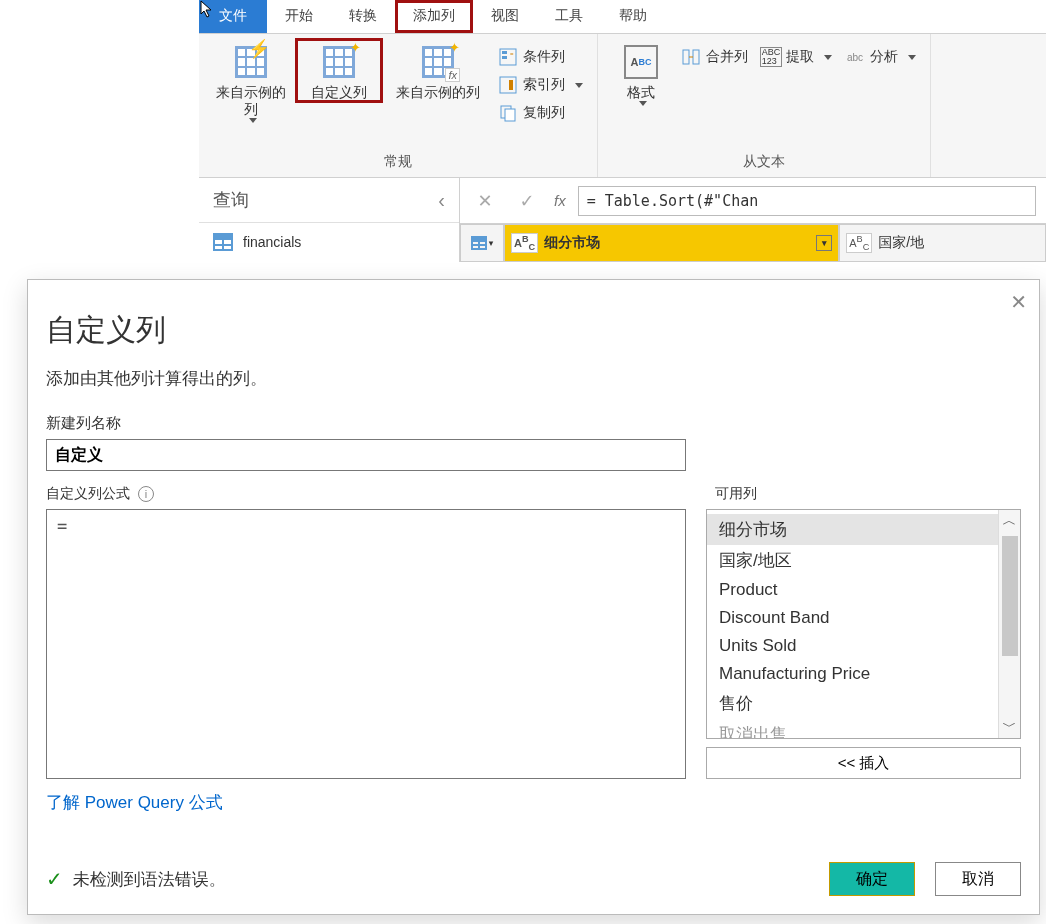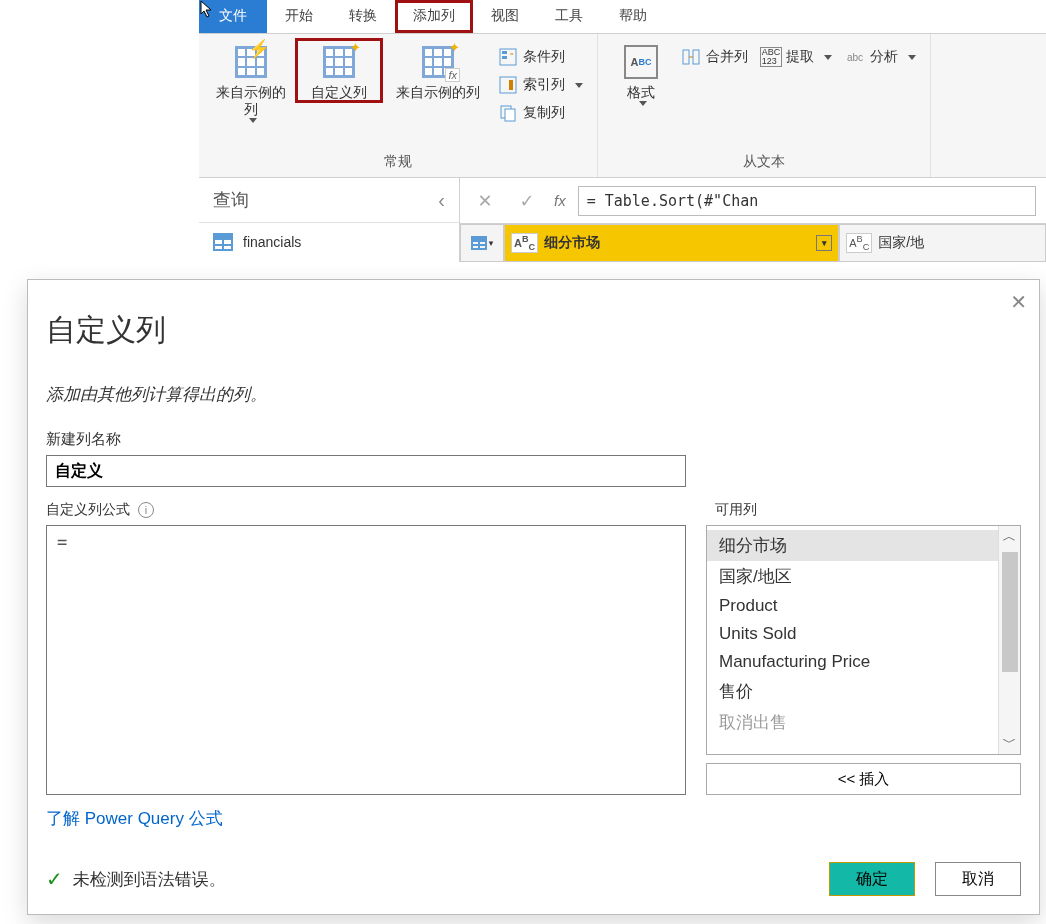--- a/index.html
+++ b/index.html
@@ -51,21 +51,21 @@
 .ph-first { width: 44px; border: 1px solid #ccc; display: flex; align-items: center; justify-content: center; background: #f4f4f4; }
 .ph-col { flex: 1; border: 1px solid #ccc; display: flex; align-items: center; padding: 0 6px; gap: 6px; font-size: 14px; }
 .ph-col.sel { background: #f6c700; font-weight: 600; }
 .abc { font-size: 11px; color: #555; border: 1px solid #ccc; padding: 0 2px; background: #fff; }
 .ddsq { width: 16px; height: 16px; border: 1px solid #777; display: flex; align-items: center; justify-content: center; margin-left: auto; }
 
 
 .dialog { position: absolute; left: 27px; top: 279px; width: 1013px; height: 636px; background: #fff; border: 1px solid #bbb; box-shadow: 0 8px 24px rgba(0,0,0,0.15); padding: 30px 18px 18px; }
 .dialog-close { position: absolute; top: 10px; right: 12px; font-size: 20px; color: #888; cursor: pointer; }
 .dialog-title { font-size: 30px; font-weight: 300; color: #333; }
-.dialog-sub { font-size: 17px; margin-top: 32px; font-style: italic; }
+.dialog-sub { font-size: 17px; margin-top: 16px; }
 .field-label { font-size: 15px; margin-top: 24px; }
 .text-input { width: 640px; height: 32px; border: 1px solid #777; padding: 0 8px; margin-top: 6px; font-size: 16px; font-weight: bold; }
 .formula-label-row { display: flex; align-items: center; gap: 8px; margin-top: 14px; }
 .info-circle { width: 16px; height: 16px; border: 1.5px solid #888; border-radius: 50%; font-size: 11px; display: flex; align-items: center; justify-content: center; color: #888; cursor: pointer; }
 .cols-row { display: flex; gap: 20px; margin-top: 6px; }
 .formula-box { width: 640px; height: 270px; border: 1px solid #777; padding: 6px 10px; font-family: Consolas, monospace; font-size: 17px; color: #555; }
 .avail-col-area { flex: 1; }
 .avail-list { border: 1px solid #aaa; height: 230px; display: flex; }
 .avail-items { flex: 1; overflow: hidden; padding: 4px 0; }
 .avail-item { padding: 4px 12px; font-size: 17px; cursor: pointer; }
@@ -304,20 +304,21 @@
   </div>
 
   <div class="cols-row">
     <div class="formula-box">=</div>
     <div class="avail-col-area">
       <div class="avail-list">
         <div class="avail-items">
           <div class="avail-item sel">细分市场</div>
           <div class="avail-item">国家/地区</div>
           <div class="avail-item">Product</div>
+          <div class="avail-item">Discount Band</div>
           <div class="avail-item">Units Sold</div>
           <div class="avail-item">Manufacturing Price</div>
           <div class="avail-item">售价</div>
           <div class="avail-item" style="opacity:.5">取消出售</div>
         </div>
         <div class="scrollbar">
           <div class="sb-arrow">︿</div>
           <div class="sb-thumb"></div>
           <div style="flex:1"></div>
           <div class="sb-arrow">﹀</div>

